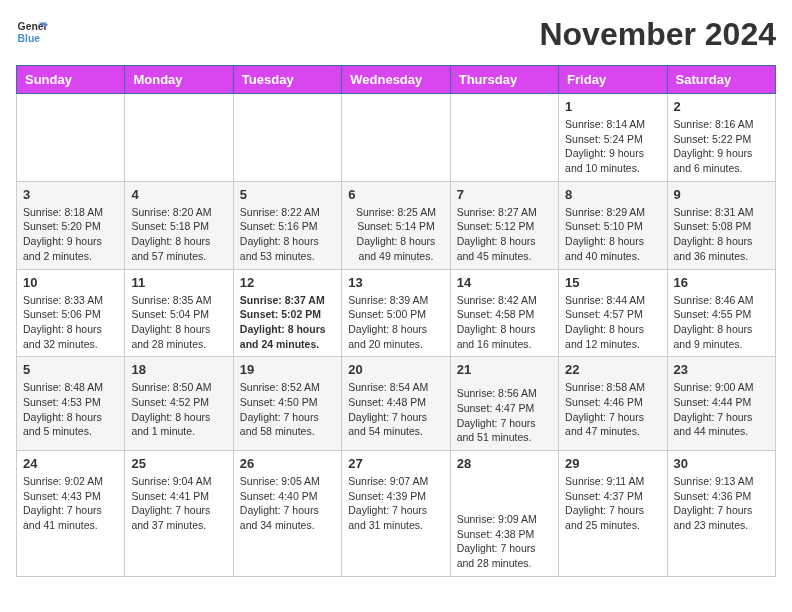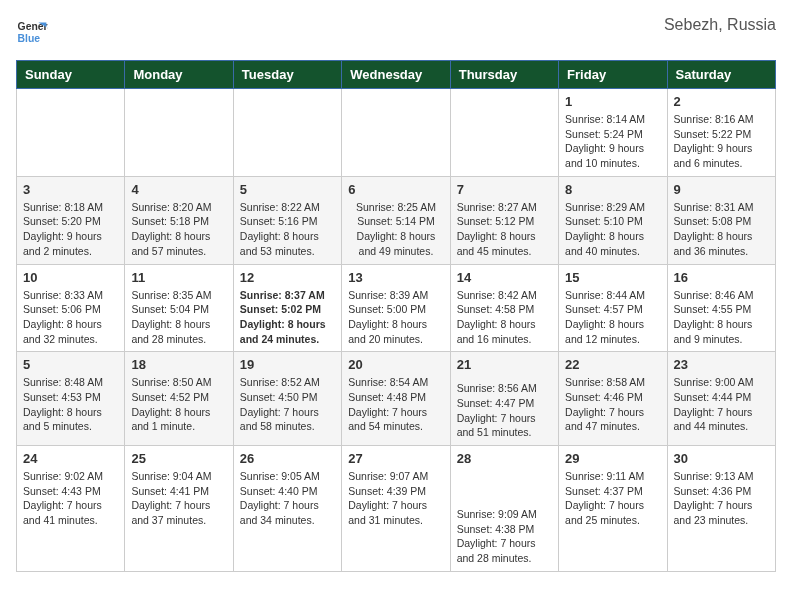--- a/index.html
+++ b/index.html
@@ -35,21 +35,21 @@
     }
     .location {
       font-size: 16px;
       color: #555;
     }
     .calendar {
       width: 100%;
       border-collapse: collapse;
     }
     .calendar th {
-      background: #14532d;
+      background: #d946ef;
       color: #fff;
       font-size: 13px;
       font-weight: bold;
       padding: 6px 8px;
       text-align: left;
       border: 1px solid #3a6aa8;
     }
     .calendar td {
       border: 1px solid #ccc;
       vertical-align: top;
@@ -83,21 +83,21 @@
 
 <div class="header">
   <div class="logo">
     <svg class="logo-icon" viewBox="0 0 40 40" xmlns="http://www.w3.org/2000/svg">
       <text x="2" y="18" font-size="13" font-weight="bold" fill="#333">General</text>
       <text x="2" y="32" font-size="13" font-weight="bold" fill="#4a90d9">Blue</text>
       <polygon points="28,8 38,14 38,8" fill="#4a90d9"></polygon>
     </svg>
   </div>
   <div class="title-area">
-    <div class="location">Sebezh, Russia</div>
+    <div class="month-title">November 2024</div>
   </div>
 </div>
 
 <table class="calendar">
   <thead>
     <tr id="weekday-header">
         <th>Sunday</th>
         <th>Monday</th>
         <th>Tuesday</th>
         <th>Wednesday</th>

